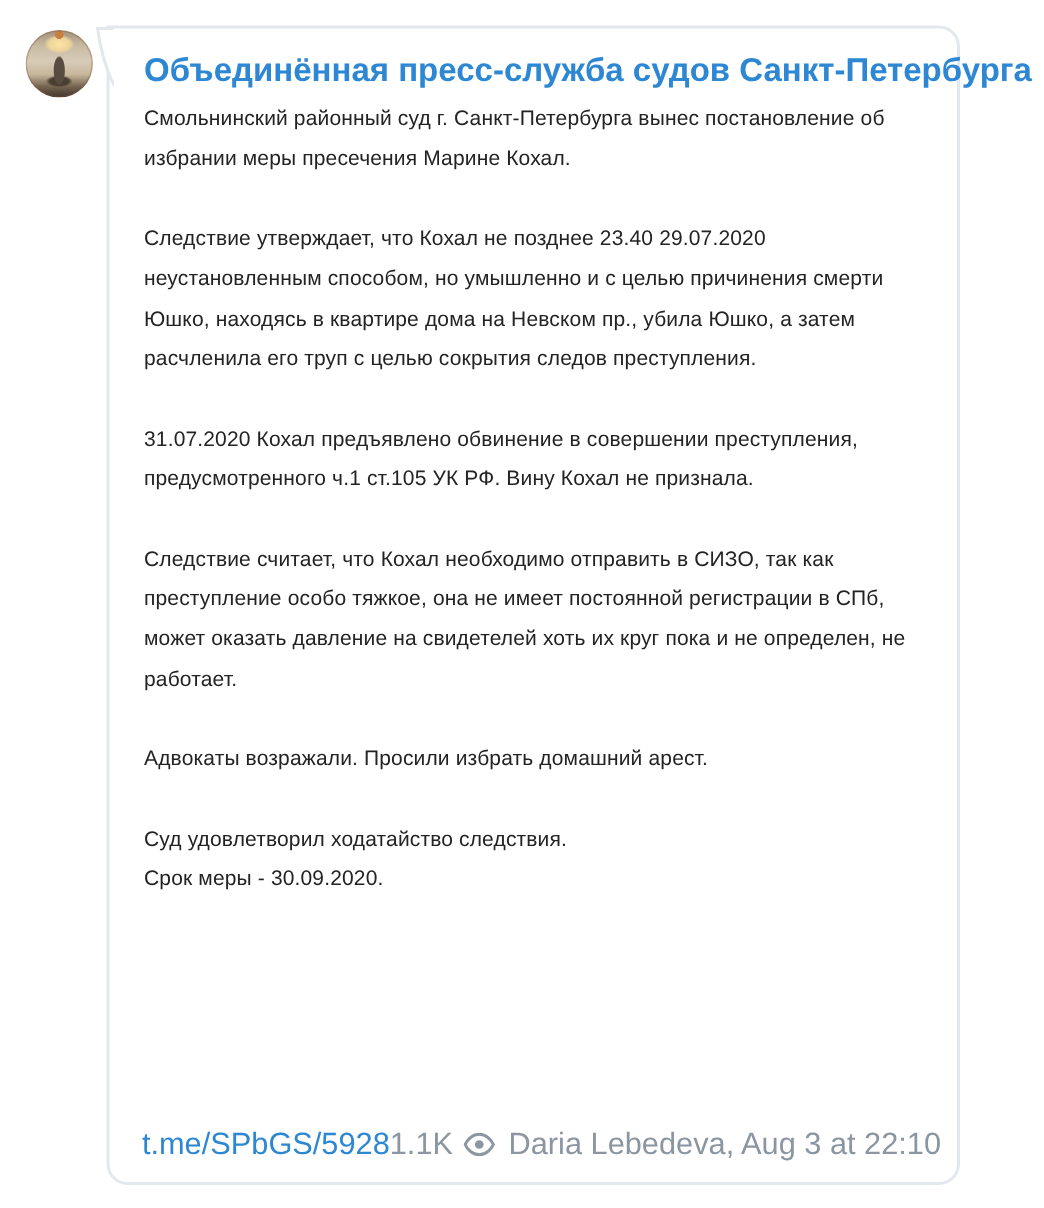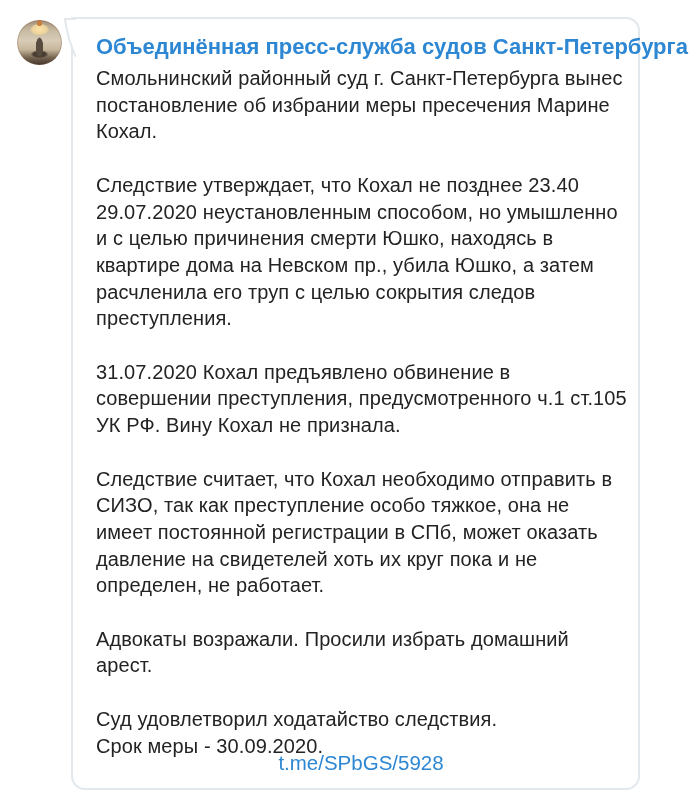--- a/index.html
+++ b/index.html
@@ -43,21 +43,21 @@
   .channel-name {
     display: inline-block;
     font-size: 22px; font-weight: 700;
     color: #2d87d3; line-height: 30px;
     text-decoration: none; cursor: pointer;
     white-space: nowrap;
   }
 
   .message {
     margin-top: 3px;
-    font-size: 20px; line-height: 26.7px;
+    font-size: 14px; line-height: 26.7px;
     color: #232323;
     white-space: pre-line;
     letter-spacing: 0.1px;
   }
 
   .footer {
     position: absolute; left: 23px; right: 12px; bottom: 12px;
     display: flex; justify-content: center; align-items: center;
     font-size: 20.5px; line-height: 26px;
   }
@@ -94,16 +94,26 @@
 Следствие считает, что Кохал необходимо отправить в СИЗО, так как преступление особо тяжкое, она не имеет постоянной регистрации в СПб, может оказать давление на свидетелей хоть их круг пока и не определен, не работает.
 
 Адвокаты возражали. Просили избрать домашний арест.
 
 Суд удовлетворил ходатайство следствия.
 Срок меры - 30.09.2020.</div>
 
     <div class="footer">
       <a class="post-link">t.me/SPbGS/5928</a>
 
+      <span class="meta-right">
+        <span class="views">1.1K</span>
+
+        <svg class="eye" width="21" height="16" viewBox="0 0 21 16" xmlns="http://www.w3.org/2000/svg">
+          <path d="M10.5 1.2 C 5.6 1.2 2.3 5.3 1.1 8 C 2.3 10.7 5.6 14.8 10.5 14.8 C 15.4 14.8 18.7 10.7 19.9 8 C 18.7 5.3 15.4 1.2 10.5 1.2 Z" fill="none" stroke="#8b96a2" stroke-width="2"></path>
+          <circle cx="10.5" cy="8" r="2.9" fill="#8b96a2"></circle>
+        </svg>
+
+        <span class="author-date">Daria Lebedeva, Aug 3 at 22:10</span>
+      </span>
     </div>
 
   </div>
 </div>
 
 </body></html>

